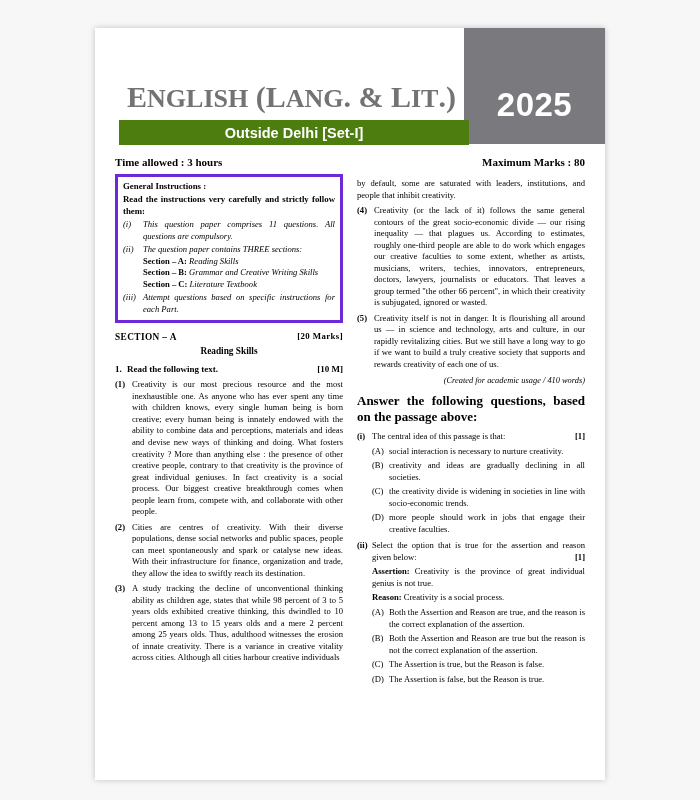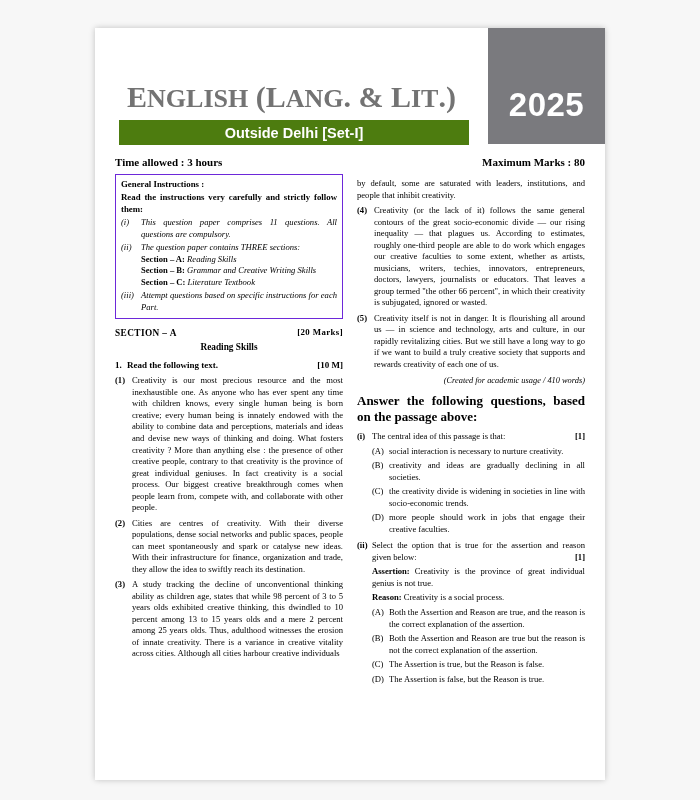--- a/index.html
+++ b/index.html
@@ -25,21 +25,21 @@
   }
   
   .header {
     position: relative;
     height: 116px;
   }
   .year-block {
     position: absolute;
     right: 0;
     top: 0;
-    width: 117px;
+    width: 141px;
     height: 116px;
     background: #7a7a7e;
     color: #ffffff;
     display: flex;
     align-items: flex-end;
     justify-content: center;
     box-sizing: border-box;
     padding-bottom: 20px;
   }
   .year-block .year {
@@ -94,21 +94,21 @@
     margin: 0 20px;
     display: flex;
     gap: 14px;
     font-size: 8.6px;
     line-height: 1.34;
     color: #000;
     text-align: justify;
   }
   .col { width: 229px; }
   .instr-box {
-    border: 1px solid #6d28d9;
+    border: 3px solid #6d28d9;
     padding: 4px 5px 5px 5px;
     margin-bottom: 7px;
   }
   .instr-title { font-weight: bold; font-size: 8.8px; }
   .instr-lead { font-weight: bold; font-size: 8.8px; margin-top: 1px; }
   .instr-item {
     display: flex;
     margin-top: 2px;
     font-style: italic;
   }

